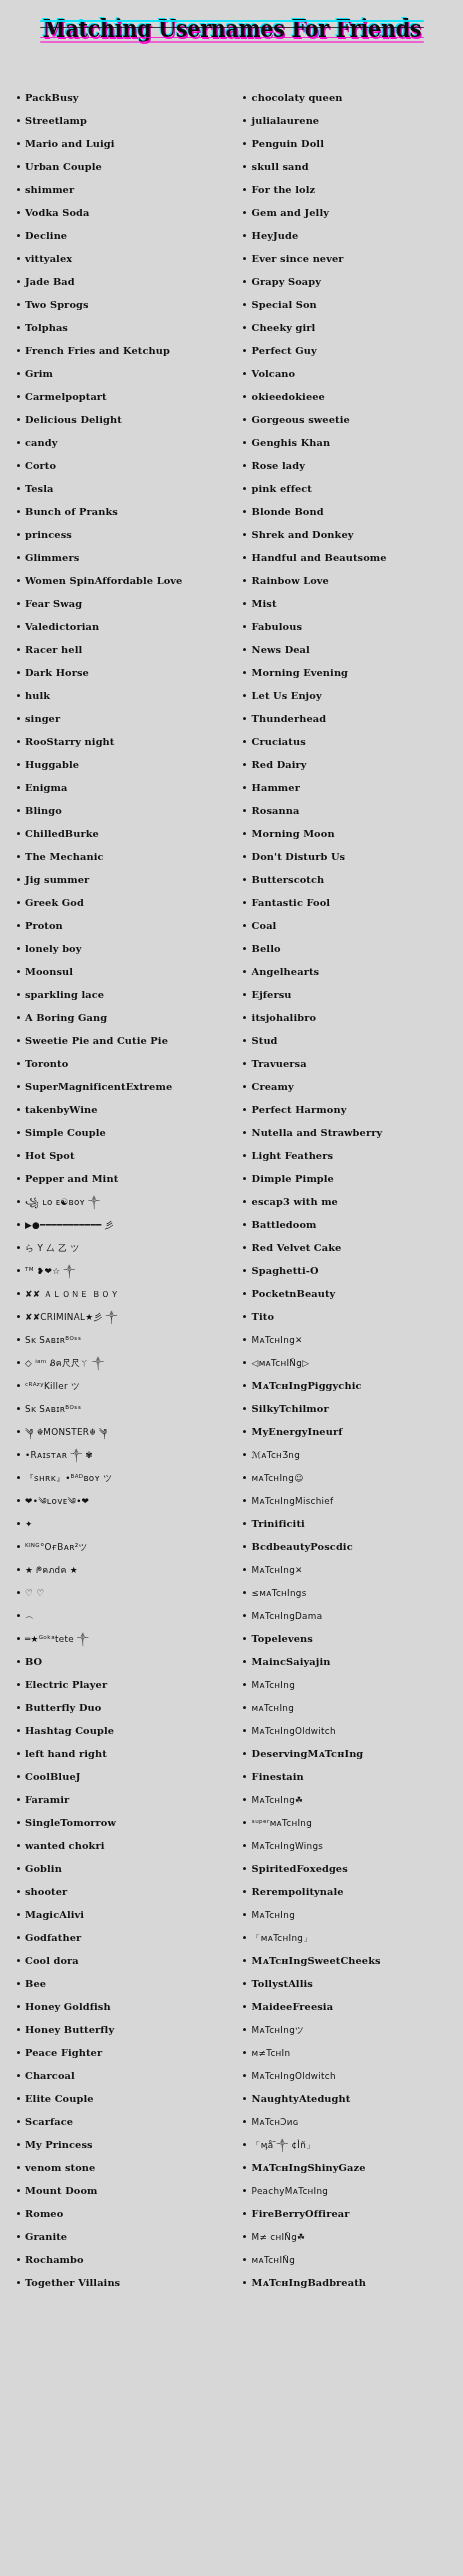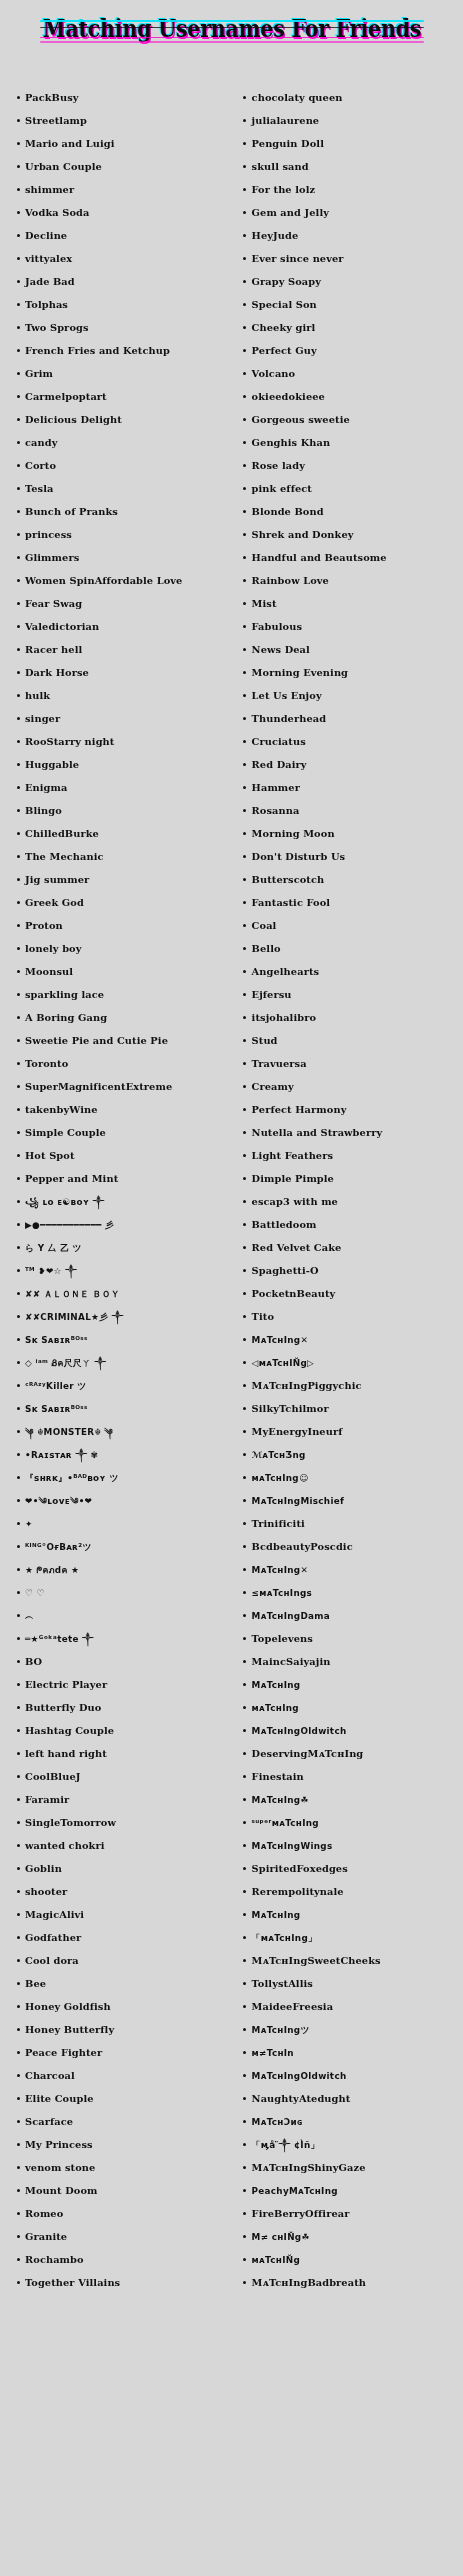--- a/index.html
+++ b/index.html
@@ -121,21 +121,21 @@
   }
   .nm {
     display: inline-block;
     font-family: "DejaVu Serif", "Liberation Serif", serif;
     font-weight: bold;
     letter-spacing: 0.1px;
   }
   
   li.styled .nm {
     font-family: "DejaVu Sans", "Liberation Sans", sans-serif;
-    font-weight: bold;
+    font-weight: normal;
     font-size: 8.8px;
     letter-spacing: 0.3px;
   }
 </style>
 </head>
 <body>
 
 <div class="page">
 
   <div class="title-wrap">
@@ -155,22 +155,22 @@
       <ul class="names" id="list-left">
           <li><span class="nm">PackBusy</span></li>
           <li><span class="nm">Streetlamp</span></li>
           <li><span class="nm">Mario and Luigi</span></li>
           <li><span class="nm">Urban Couple</span></li>
           <li><span class="nm">shimmer</span></li>
           <li><span class="nm">Vodka Soda</span></li>
           <li><span class="nm">Decline</span></li>
           <li><span class="nm">vittyalex</span></li>
           <li><span class="nm">Jade Bad</span></li>
+          <li><span class="nm">Two Sprogs</span></li>
           <li><span class="nm">Tolphas</span></li>
-          <li><span class="nm">Two Sprogs</span></li>
           <li><span class="nm">French Fries and Ketchup</span></li>
           <li><span class="nm">Grim</span></li>
           <li><span class="nm">Carmelpoptart</span></li>
           <li><span class="nm">Delicious Delight</span></li>
           <li><span class="nm">candy</span></li>
           <li><span class="nm">Corto</span></li>
           <li><span class="nm">Tesla</span></li>
           <li><span class="nm">Bunch of Pranks</span></li>
           <li><span class="nm">princess</span></li>
           <li><span class="nm">Glimmers</span></li>

